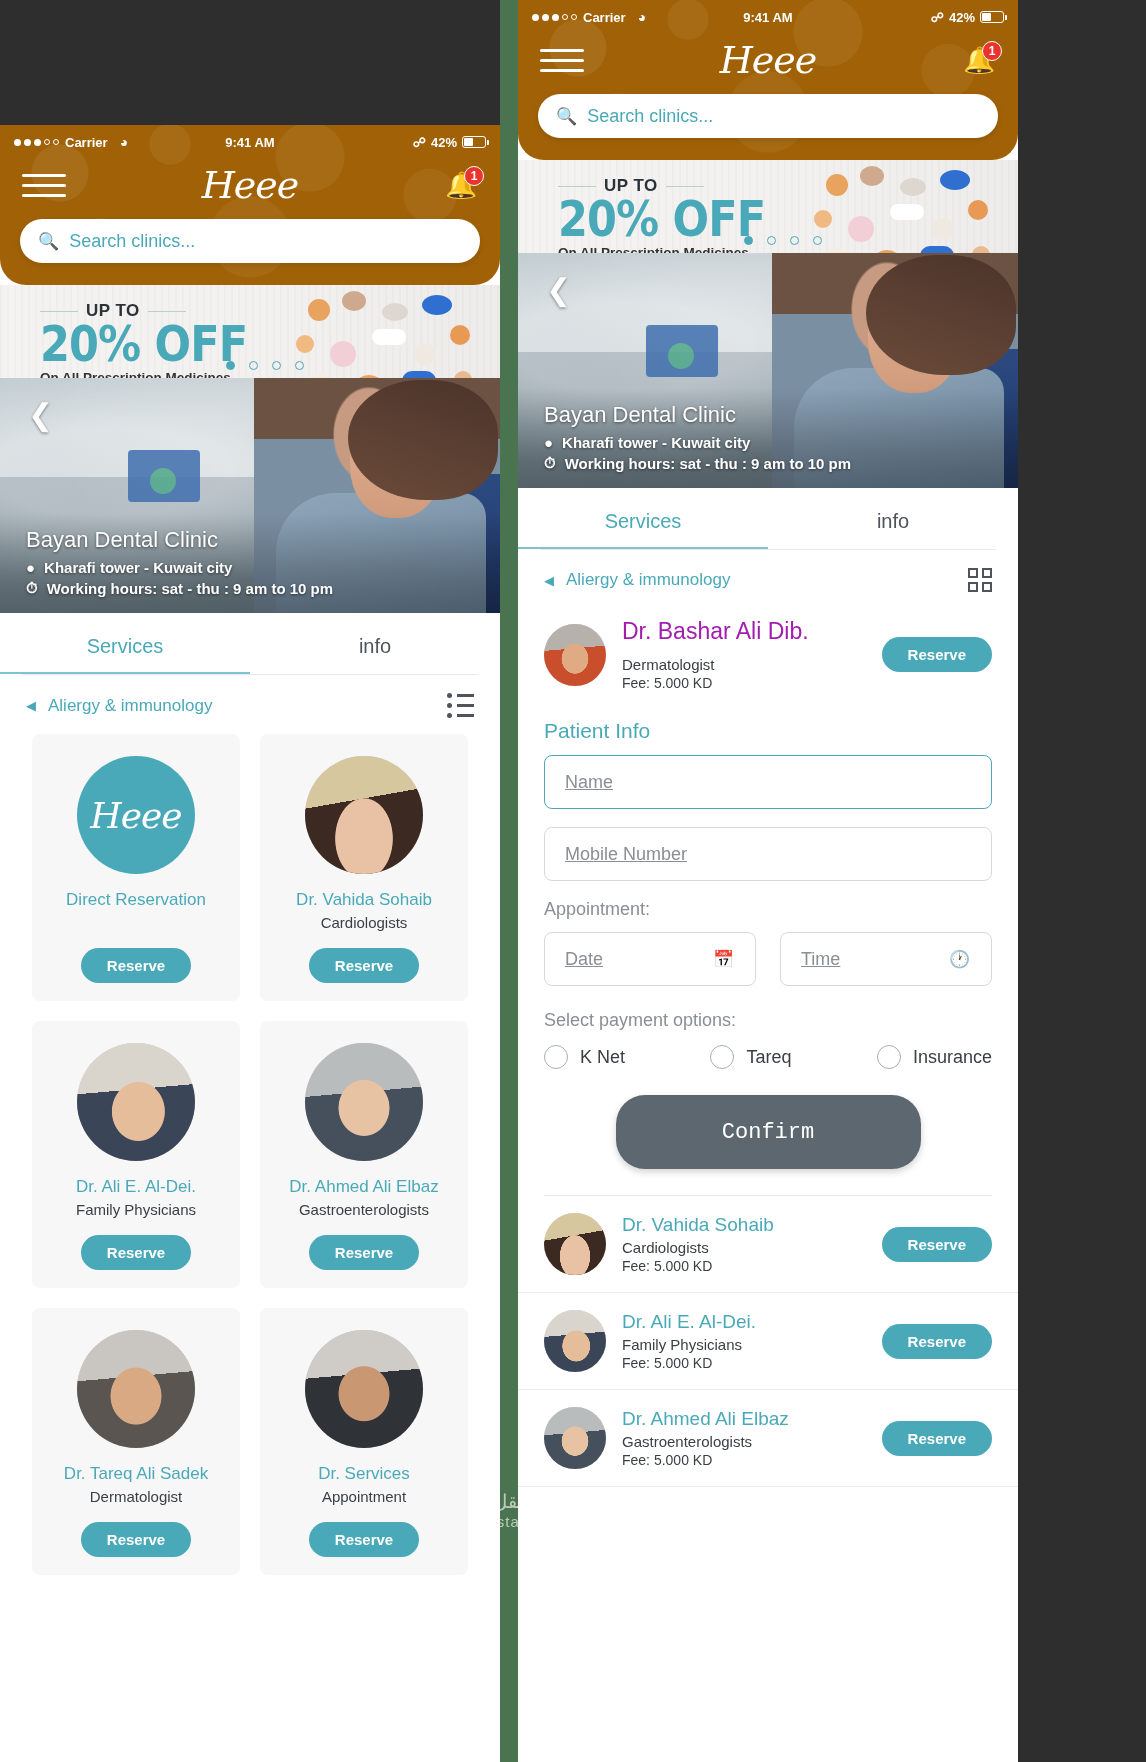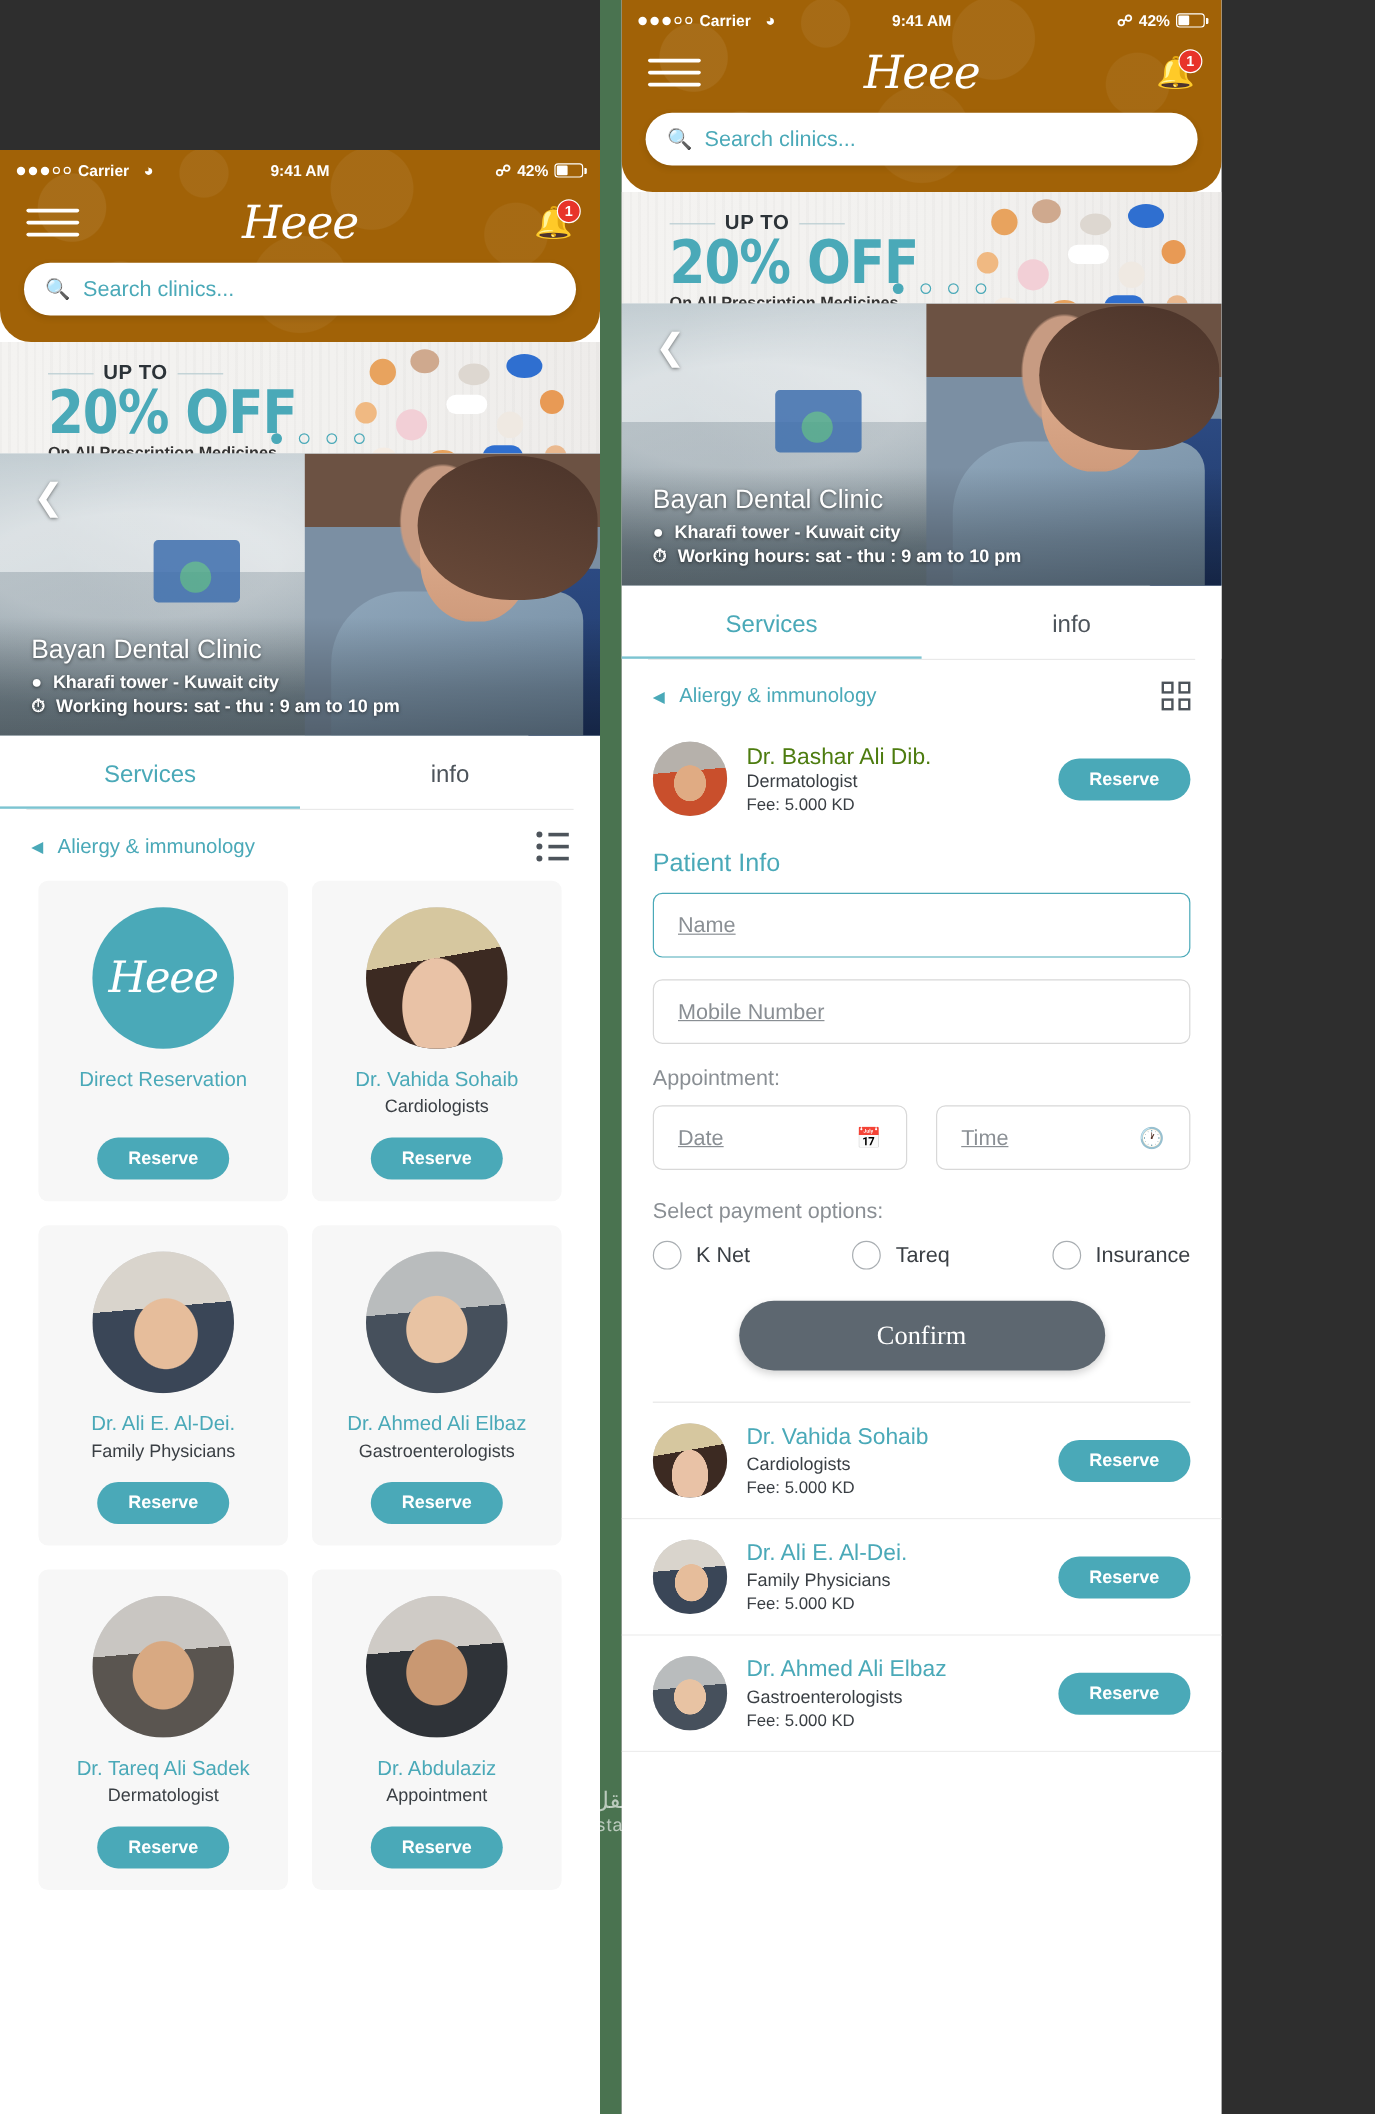--- a/index.html
+++ b/index.html
@@ -218,21 +218,21 @@
   .f.m5 { background: radial-gradient(ellipse at 50% 56%, #e0ab83 0 30%, transparent 31%),
                       linear-gradient(175deg,#b6b1ab 0 40%, #c94f2c 40% 100%); }
 
   
   .sel-doc-row {
     display: flex; align-items: center; gap: 16px; padding: 16px 26px 10px 26px;
   }
   .sel-doc-row .avatar { width: 62px; height: 62px; border-radius: 50%; overflow: hidden;
                          position: relative; flex: none; background:#ccc; }
   .sel-doc-info { flex: 1; }
-  .sel-doc-info .n { color: #4d7c0f; font-size: 19px; margin-bottom: 0; }
+  .sel-doc-info .n { color: #a21caf; font-size: 23px; margin-bottom: 11px; }
   .sel-doc-info .s { color: #3a3f44; font-size: 15px; }
   .sel-doc-info .fee { color: #3a3f44; font-size: 14px; margin-top: 2px; }
 
   .section-title { color: #4aa9b8; font-size: 21px; padding: 18px 26px 12px 26px; }
   .form { padding: 0 26px; }
   .field {
     width: 100%; height: 54px; border: 1.4px solid #d8d8d8; border-radius: 8px;
     background: #fff; font-size: 18px; color: #8a8f94; padding: 0 20px;
     display: flex; align-items: center; margin-bottom: 18px;
     font-family: "Liberation Sans", sans-serif;
@@ -244,23 +244,23 @@
   .appt-row .field { flex: 1; justify-content: space-between; }
   .appt-row .field .ico { color: #3a3f44; font-size: 17px; }
 
   .pay-label { color: #8a8f94; font-size: 18px; margin: 6px 0 14px 0; }
   .radios { display: flex; justify-content: space-between; align-items: center; margin-bottom: 26px; }
   .radio { display: flex; align-items: center; gap: 12px; cursor: pointer; }
   .radio i { width: 24px; height: 24px; border-radius: 50%; border: 1.6px solid #a9aeb2; display: block; }
   .radio span { color: #3a3f44; font-size: 18px; }
 
   .confirm-btn {
-    display: block; width: 305px; margin: 0 auto 26px auto; height: 58px;
+    display: block; width: 305px; margin: 0 auto 26px auto; height: 74px;
     background: #5d6770; color: #fff; border: none; border-radius: 29px;
-    font-size: 22px; cursor: pointer; font-family: Liberation Serif, serif;
+    font-size: 22px; cursor: pointer; font-family: Liberation Mono, monospace;
     box-shadow: 0 3px 7px rgba(0,0,0,.18);
   }
   .hr { height: 1px; background: #e7e7e7; margin: 0 26px; }
 
   .doc-list-row {
     display: flex; align-items: center; gap: 16px; padding: 17px 26px;
     border-bottom: 1px solid #ededed;
   }
   .doc-list-row .avatar { width: 62px; height: 62px; border-radius: 50%; overflow: hidden;
                           position: relative; flex: none; background:#ccc; }
@@ -440,21 +440,21 @@
             <div class="f m3"></div>
           </div>
         <div class="dname">Dr. Tareq Ali Sadek</div>
         <div class="dspec">Dermatologist</div>
         <button class="reserve-btn">Reserve</button>
       </div>
       <div class="dcard">
         <div class="avatar">
             <div class="f m4"></div>
           </div>
-        <div class="dname">Dr. Abdulaziz</div>
+        <div class="dname">Dr. Services</div>
         <div class="dspec">Appointment</div>
         <button class="reserve-btn">Reserve</button>
       </div>
     </div>
   </div>
 
   <div class="phone-right">
 
     <div class="teal-header">
       <div class="statusbar">

